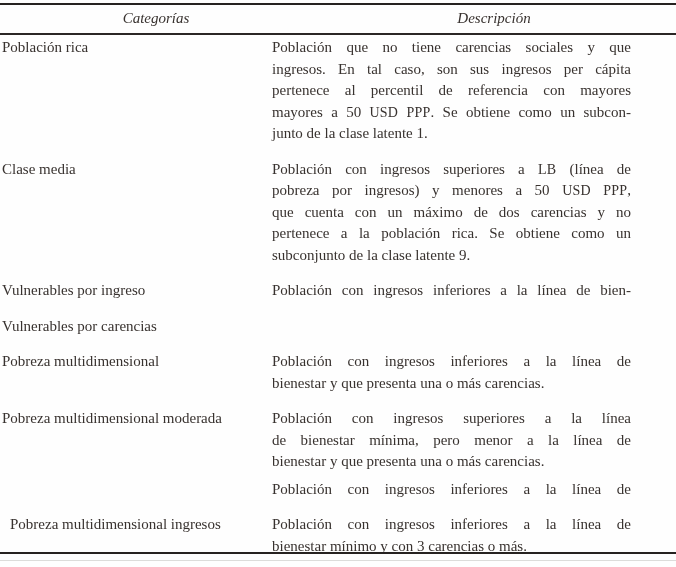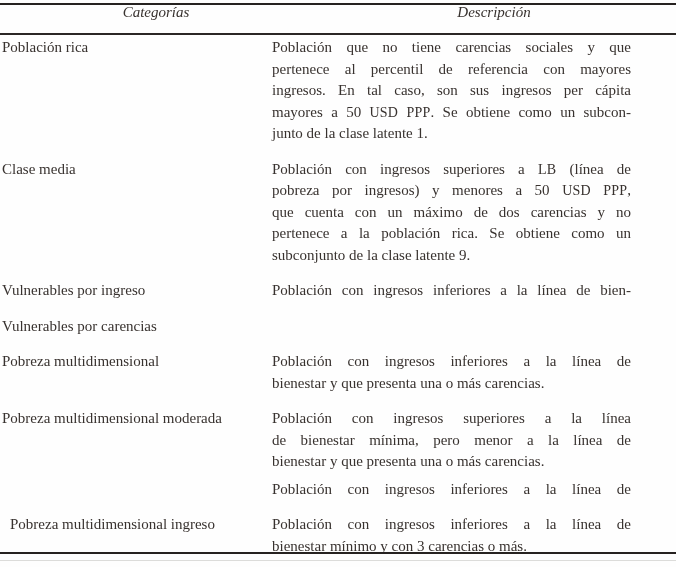--- a/index.html
+++ b/index.html
@@ -12,21 +12,21 @@
     color: #38322f;
     font-family: "Liberation Serif", "DejaVu Serif", serif;
     font-size: 15px;
   }
   .rule { position: absolute; left: 0; width: 676px; }
   .rule-top    { top: 3px;   height: 2px;   background: #262220; }
   .rule-head   { top: 33px;  height: 1.5px; background: #2b2725; }
   .rule-bottom { top: 552px; height: 2px;   background: #262220; }
   .rule-faint  { top: 560px; height: 1px;   background: #dcdcda; }
 
-  .thead { position: absolute; top: 0; left: 0; width: 676px; display: flex; }
+  .thead { position: absolute; top: 6px; left: 0; width: 676px; display: flex; }
   .hcell { font-style: italic; line-height: 24px; text-align: center; }
   .hcell.hcat  { width: 312px; }
   .hcell.hdesc { flex: 1; }
 
   .tbody { position: absolute; top: 37px; left: 0; width: 676px; }
   .row { display: flex; align-items: flex-start; }
   .row + .row { margin-top: 14px; }
   .cat-cell {
     width: 272px;
     box-sizing: border-box;
@@ -57,22 +57,22 @@
   </div>
 
   <div class="rule rule-head"></div>
 
   <div class="tbody">
   <div class="row">
     <div class="cat-cell">Población rica</div>
     <div class="desc-cell">
           <div class="para">
             <div class="line">Población que no tiene carencias sociales y que</div>
+            <div class="line">ingresos. En tal caso, son sus ingresos per cápita</div>
             <div class="line">pertenece al percentil de referencia con mayores</div>
-            <div class="line">ingresos. En tal caso, son sus ingresos per cápita</div>
             <div class="line">mayores a 50 <span class="sc">USD</span> <span class="sc">PPP</span>. Se obtiene como un subcon-</div>
             <div class="line last">junto de la clase latente 1.</div>
           </div>
         </div>
   </div>
 
   <div class="row">
     <div class="cat-cell">Clase media</div>
     <div class="desc-cell">
           <div class="para">
@@ -116,21 +116,21 @@
             <div class="line">de bienestar mínima, pero menor a la línea de</div>
             <div class="line last">bienestar y que presenta una o más carencias.</div>
           </div>
           <div class="para">
             <div class="line">Población con ingresos inferiores a la línea de</div>
           </div>
         </div>
   </div>
 
   <div class="row">
-    <div class="cat-cell indent">Pobreza multidimensional ingreso</div>
+    <div class="cat-cell indent">Pobreza multidimensional ingresos</div>
     <div class="desc-cell">
           <div class="para">
             <div class="line">Población con ingresos inferiores a la línea de</div>
             <div class="line last">bienestar mínimo y con 3 carencias o más.</div>
           </div>
         </div>
   </div>
 </div>
 
   <div class="rule rule-bottom"></div>

